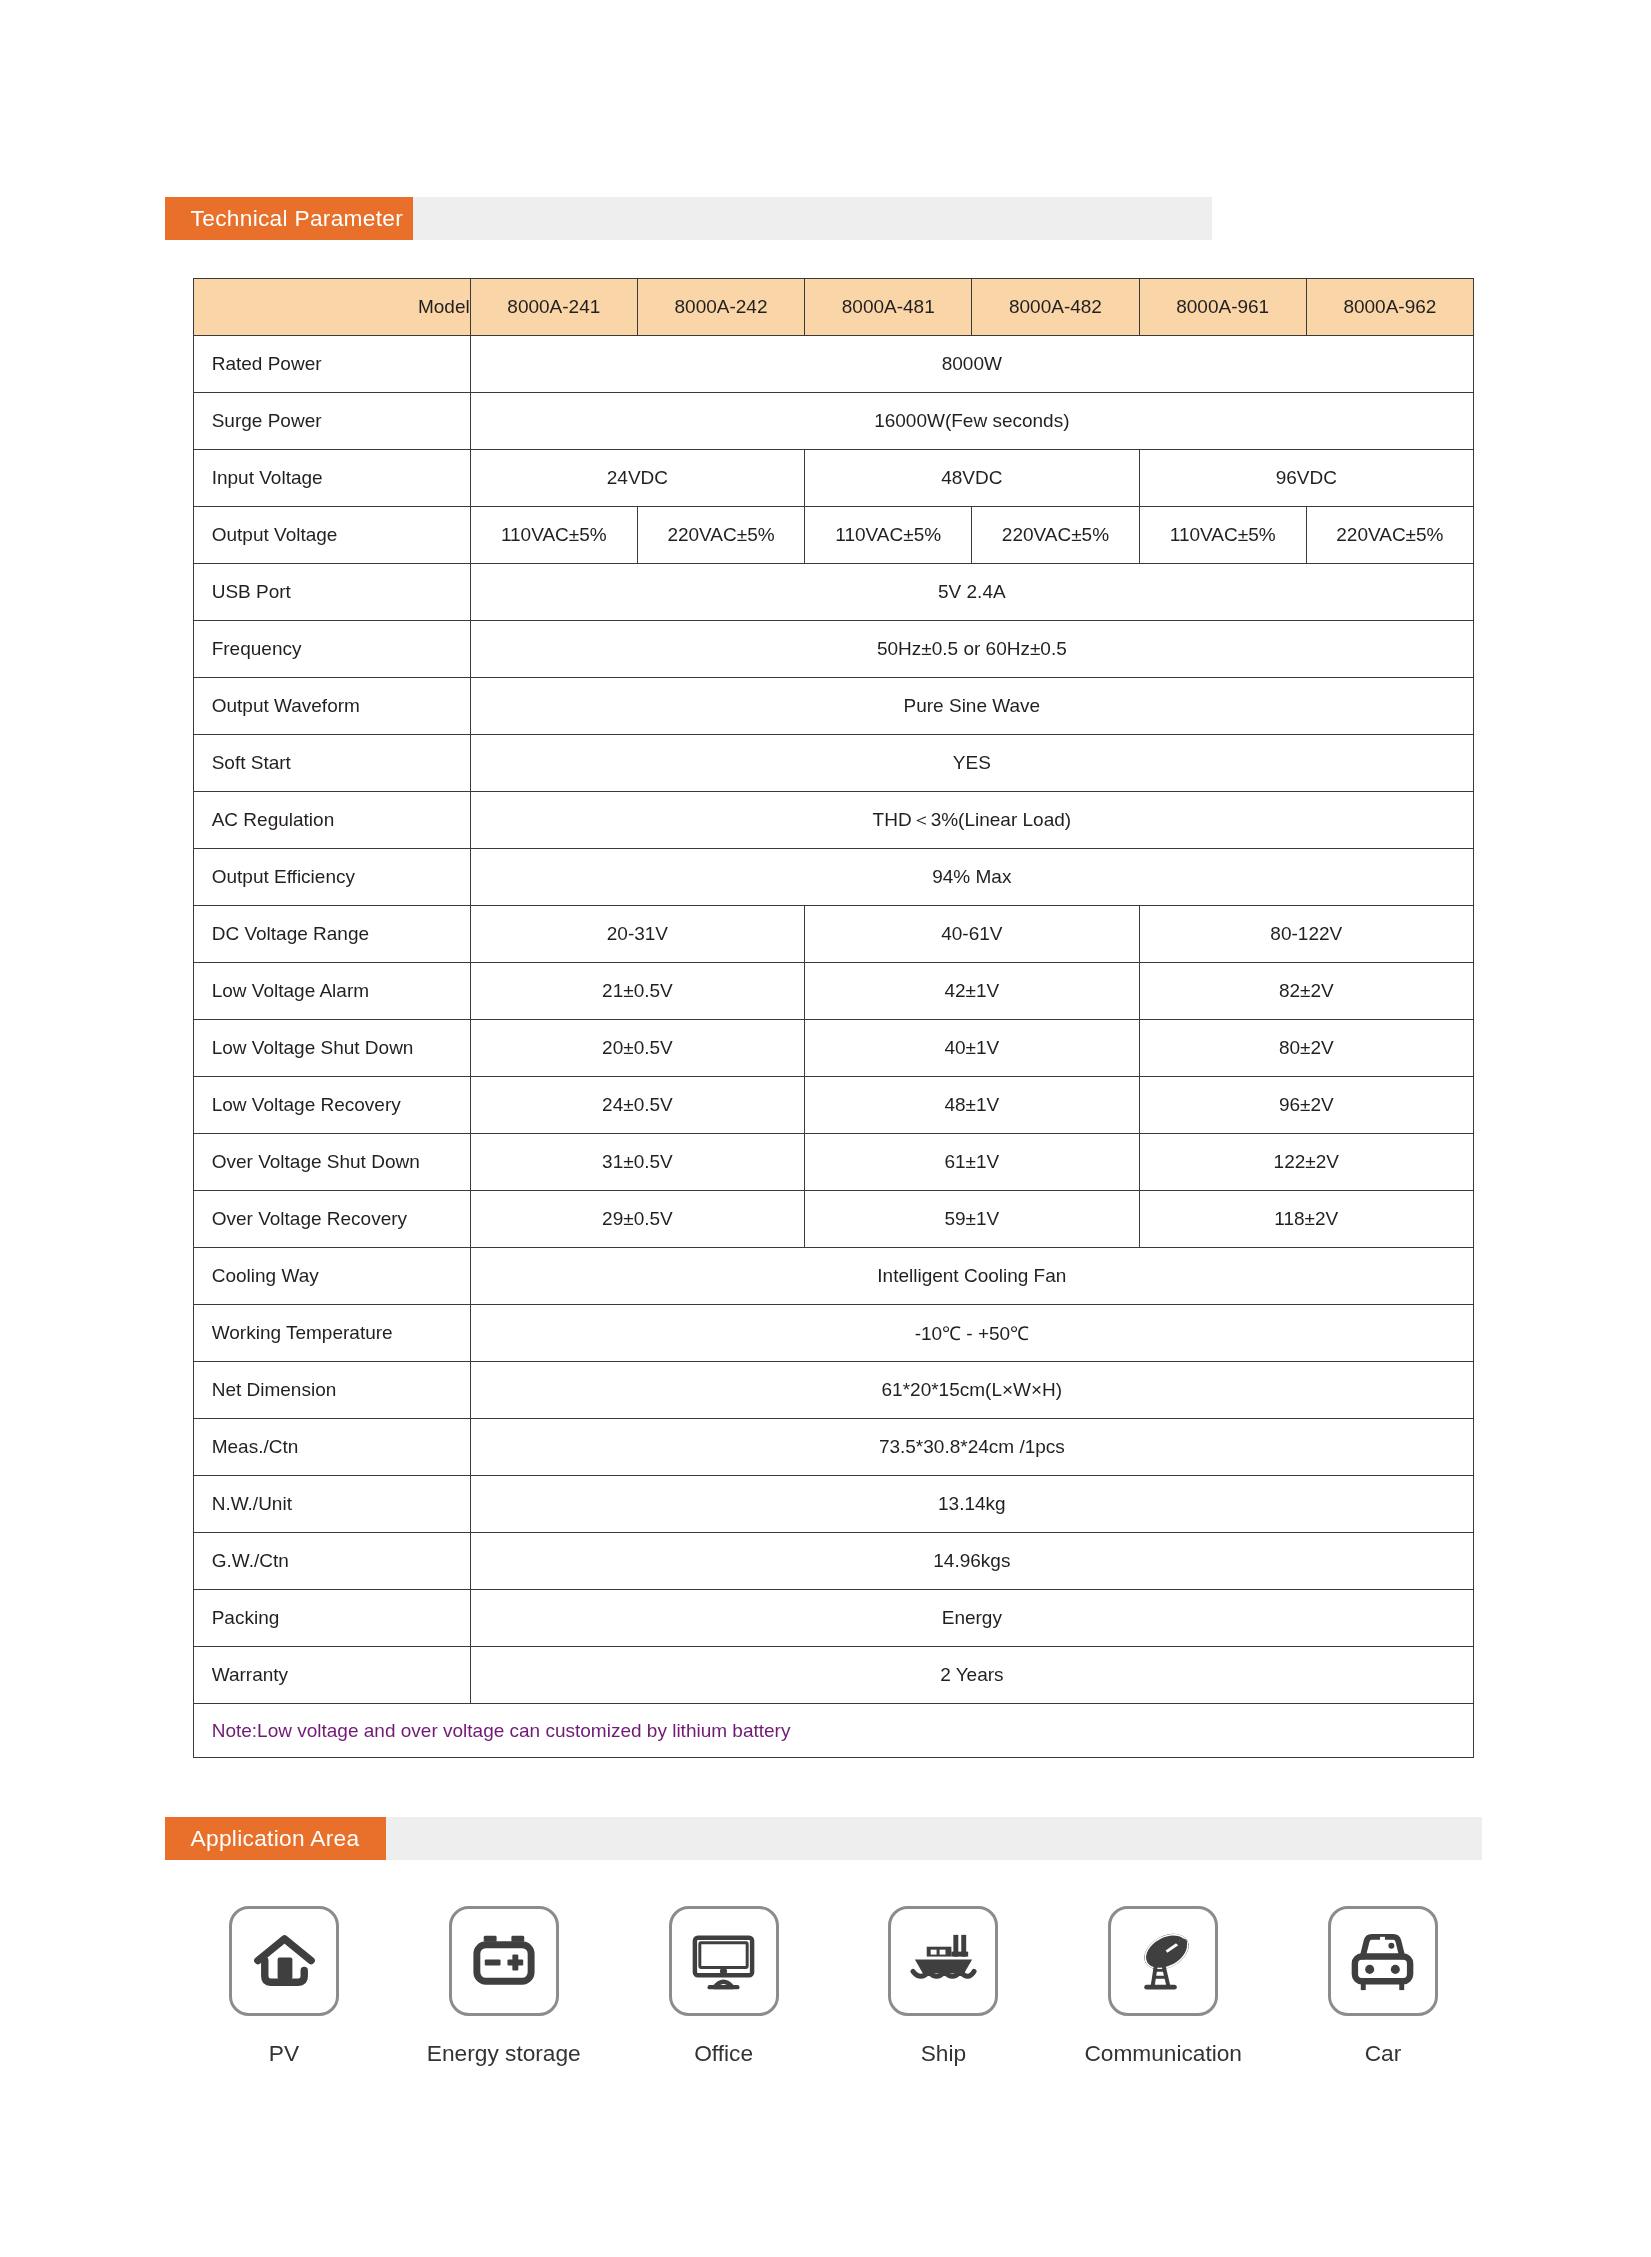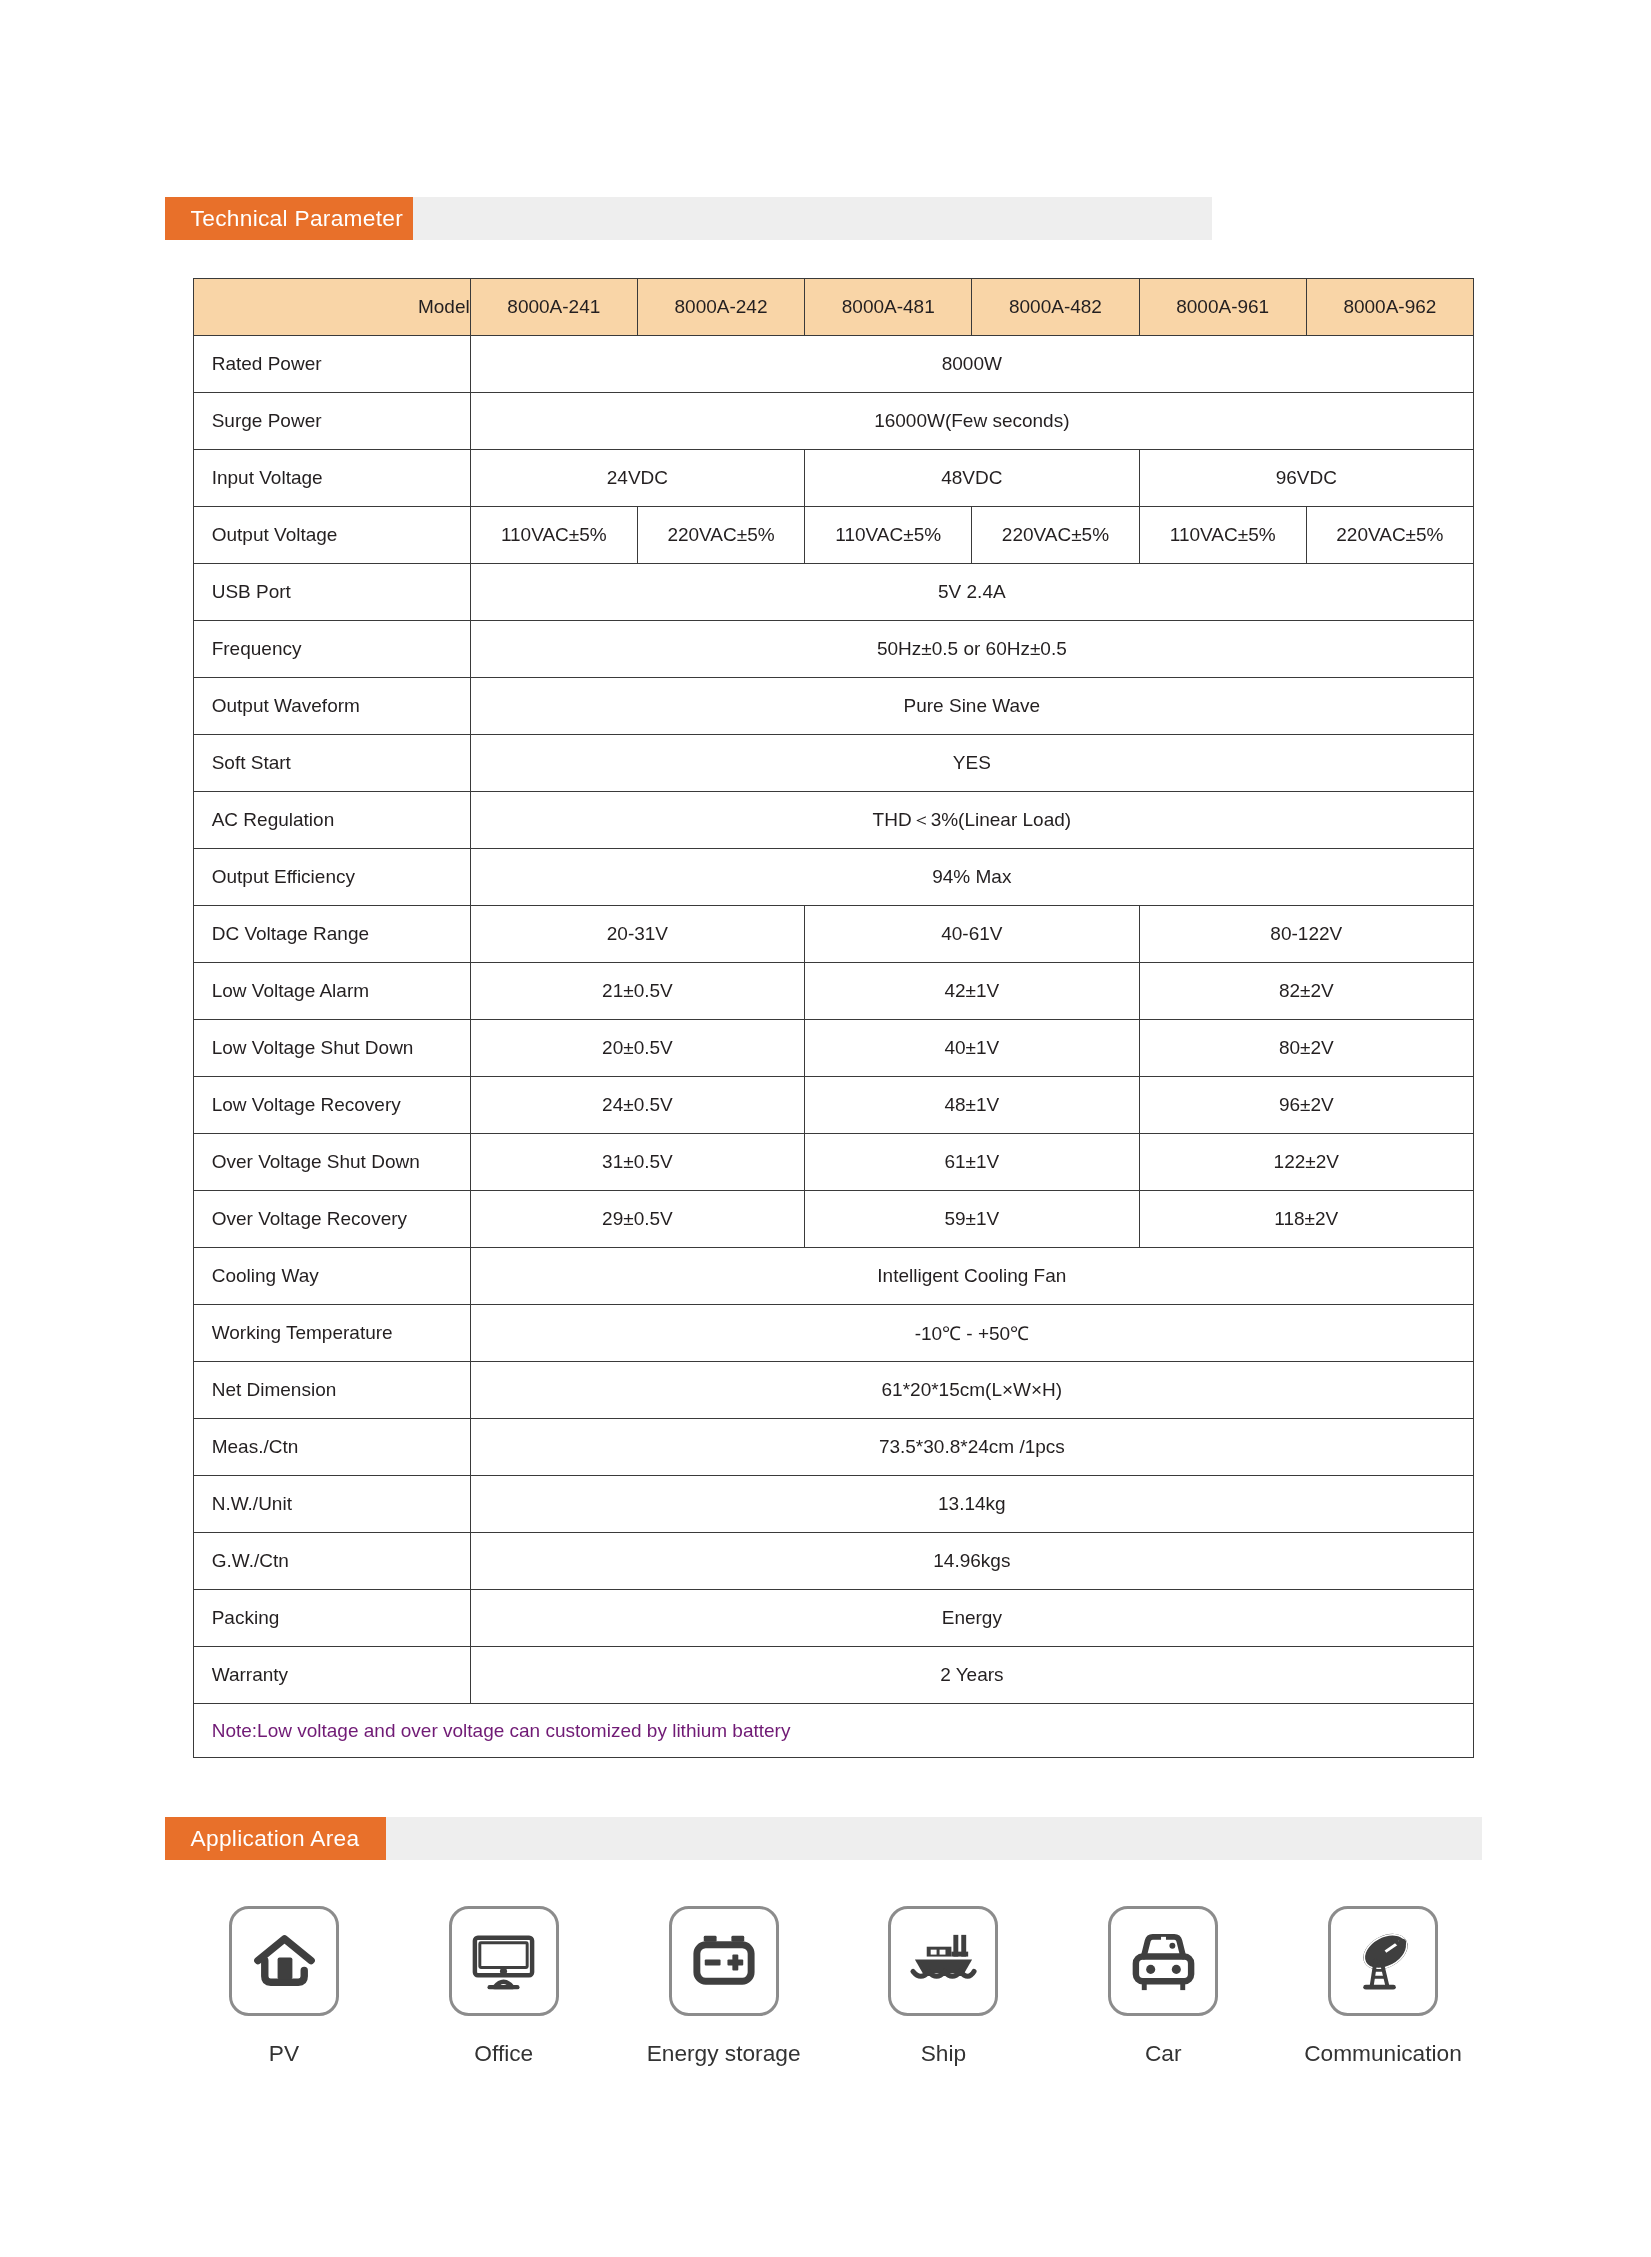--- a/index.html
+++ b/index.html
@@ -282,83 +282,83 @@
       <path d="M10 36 L37 14 L64 36" fill="none" stroke="#3f3f3f" stroke-width="7.5" stroke-linecap="round" stroke-linejoin="round"></path>
       <path d="M17 36 L17 52 Q17 58 23 58 L51 58 Q57 58 57 52 L57 46" fill="none" stroke="#3f3f3f" stroke-width="7.5" stroke-linecap="round" stroke-linejoin="round"></path>
       <rect x="30" y="33" width="15" height="22" rx="2" fill="#3f3f3f"></rect>
     </svg>
         </div>
         <div class="app-label">PV</div>
       </div>
       <div class="app-item">
         <div class="icon-box">
           <svg width="73" height="73" viewBox="0 0 74 74">
-      <rect x="8" y="13" width="58" height="38" rx="3" fill="none" stroke="#3f3f3f" stroke-width="4.5"></rect>
-      <rect x="13" y="18" width="48" height="25" rx="1" fill="none" stroke="#3f3f3f" stroke-width="3"></rect>
-      <circle cx="37" cy="47" r="3.6" fill="#3f3f3f"></circle>
-      <path d="M28 63 Q37 52 46 63 Z" fill="none" stroke="#3f3f3f" stroke-width="4.5" stroke-linejoin="round"></path>
-      <line x1="23" y1="63" x2="51" y2="63" stroke="#3f3f3f" stroke-width="4.5" stroke-linecap="round"></line>
-    </svg>
-        </div>
-        <div class="app-label">Office</div>
-      </div>
-      <div class="app-item">
-        <div class="icon-box">
-          <svg width="73" height="73" viewBox="0 0 74 74">
       <rect x="17" y="11" width="13" height="6" rx="1.5" fill="#3f3f3f"></rect>
       <rect x="45" y="11" width="13" height="6" rx="1.5" fill="#3f3f3f"></rect>
       <rect x="10" y="20" width="55" height="37" rx="9" fill="none" stroke="#3f3f3f" stroke-width="7"></rect>
       <rect x="18" y="35" width="16" height="6" rx="1" fill="#3f3f3f"></rect>
       <rect x="41" y="35" width="16" height="6" rx="1" fill="#3f3f3f"></rect>
       <rect x="46" y="30" width="6" height="16" rx="1" fill="#3f3f3f"></rect>
     </svg>
         </div>
         <div class="app-label">Energy storage</div>
+      </div>
+      <div class="app-item">
+        <div class="icon-box">
+          <svg width="73" height="73" viewBox="0 0 74 74">
+      <rect x="8" y="13" width="58" height="38" rx="3" fill="none" stroke="#3f3f3f" stroke-width="4.5"></rect>
+      <rect x="13" y="18" width="48" height="25" rx="1" fill="none" stroke="#3f3f3f" stroke-width="3"></rect>
+      <circle cx="37" cy="47" r="3.6" fill="#3f3f3f"></circle>
+      <path d="M28 63 Q37 52 46 63 Z" fill="none" stroke="#3f3f3f" stroke-width="4.5" stroke-linejoin="round"></path>
+      <line x1="23" y1="63" x2="51" y2="63" stroke="#3f3f3f" stroke-width="4.5" stroke-linecap="round"></line>
+    </svg>
+        </div>
+        <div class="app-label">Office</div>
       </div>
       <div class="app-item">
         <div class="icon-box">
           <svg width="73" height="73" viewBox="0 0 74 74">
       <rect x="47" y="10" width="5" height="22" fill="#3f3f3f"></rect>
       <rect x="55" y="10" width="5" height="22" fill="#3f3f3f"></rect>
       <path d="M20 32 L20 22 L45 22 L45 32 Z" fill="#3f3f3f"></path>
       <rect x="24" y="25" width="6" height="5" fill="#ffffff"></rect>
       <rect x="33" y="25" width="6" height="5" fill="#ffffff"></rect>
       <rect x="45" y="27" width="17" height="5" fill="#3f3f3f"></rect>
       <path d="M8 35 L66 35 L58 49 L16 49 Z" fill="#3f3f3f"></path>
       <path d="M6 47 Q14 57 22 47 Q30 57 38 47 Q46 57 54 47 Q62 57 68 47" fill="none" stroke="#3f3f3f" stroke-width="5" stroke-linecap="round" stroke-linejoin="round"></path>
     </svg>
         </div>
         <div class="app-label">Ship</div>
       </div>
       <div class="app-item">
         <div class="icon-box">
           <svg width="73" height="73" viewBox="0 0 74 74">
+      <ellipse cx="40" cy="27" rx="23" ry="15" transform="rotate(-28 40 27)" fill="#3f3f3f" stroke="#3f3f3f" stroke-width="2"></ellipse>
+      <ellipse cx="40" cy="27" rx="23" ry="15" transform="rotate(-28 40 27)" fill="none" stroke="#ffffff" stroke-width="1.6"></ellipse>
+      <line x1="40" y1="27" x2="56" y2="16" stroke="#ffffff" stroke-width="3"></line>
+      <line x1="48" y1="14" x2="56" y2="22" stroke="#3f3f3f" stroke-width="4" stroke-linecap="round"></line>
+      <circle cx="57" cy="18" r="4" fill="#3f3f3f"></circle>
+      <path d="M30 36 L26 62 M36 37 L42 62" stroke="#3f3f3f" stroke-width="4" stroke-linecap="round"></path>
+      <path d="M28 46 L39 46 M27 53 L41 53" stroke="#3f3f3f" stroke-width="3"></path>
+      <line x1="20" y1="63" x2="48" y2="63" stroke="#3f3f3f" stroke-width="5" stroke-linecap="round"></line>
+    </svg>
+        </div>
+        <div class="app-label">Communication</div>
+      </div>
+      <div class="app-item">
+        <div class="icon-box">
+          <svg width="73" height="73" viewBox="0 0 74 74">
       <path d="M17 32 L21 16 Q22 12 26 12 L48 12 Q52 12 53 16 L57 32" fill="none" stroke="#3f3f3f" stroke-width="6" stroke-linecap="round" stroke-linejoin="round"></path>
       <line x1="37" y1="12" x2="37" y2="32" stroke="#ffffff" stroke-width="5"></line>
       <circle cx="46" cy="21" r="3" fill="#3f3f3f"></circle>
       <rect x="9" y="32" width="56" height="25" rx="7" fill="none" stroke="#3f3f3f" stroke-width="6.5"></rect>
       <circle cx="24" cy="45" r="4.6" fill="#3f3f3f"></circle>
       <circle cx="50" cy="45" r="4.6" fill="#3f3f3f"></circle>
       <rect x="15" y="57" width="5" height="9" fill="#3f3f3f"></rect>
       <rect x="54" y="57" width="5" height="9" fill="#3f3f3f"></rect>
     </svg>
         </div>
         <div class="app-label">Car</div>
       </div>
-      <div class="app-item">
-        <div class="icon-box">
-          <svg width="73" height="73" viewBox="0 0 74 74">
-      <ellipse cx="40" cy="27" rx="23" ry="15" transform="rotate(-28 40 27)" fill="#3f3f3f" stroke="#3f3f3f" stroke-width="2"></ellipse>
-      <ellipse cx="40" cy="27" rx="23" ry="15" transform="rotate(-28 40 27)" fill="none" stroke="#ffffff" stroke-width="1.6"></ellipse>
-      <line x1="40" y1="27" x2="56" y2="16" stroke="#ffffff" stroke-width="3"></line>
-      <line x1="48" y1="14" x2="56" y2="22" stroke="#3f3f3f" stroke-width="4" stroke-linecap="round"></line>
-      <circle cx="57" cy="18" r="4" fill="#3f3f3f"></circle>
-      <path d="M30 36 L26 62 M36 37 L42 62" stroke="#3f3f3f" stroke-width="4" stroke-linecap="round"></path>
-      <path d="M28 46 L39 46 M27 53 L41 53" stroke="#3f3f3f" stroke-width="3"></path>
-      <line x1="20" y1="63" x2="48" y2="63" stroke="#3f3f3f" stroke-width="5" stroke-linecap="round"></line>
-    </svg>
-        </div>
-        <div class="app-label">Communication</div>
-      </div>
     </div>
 
 </div>
 
 
 </body></html>

